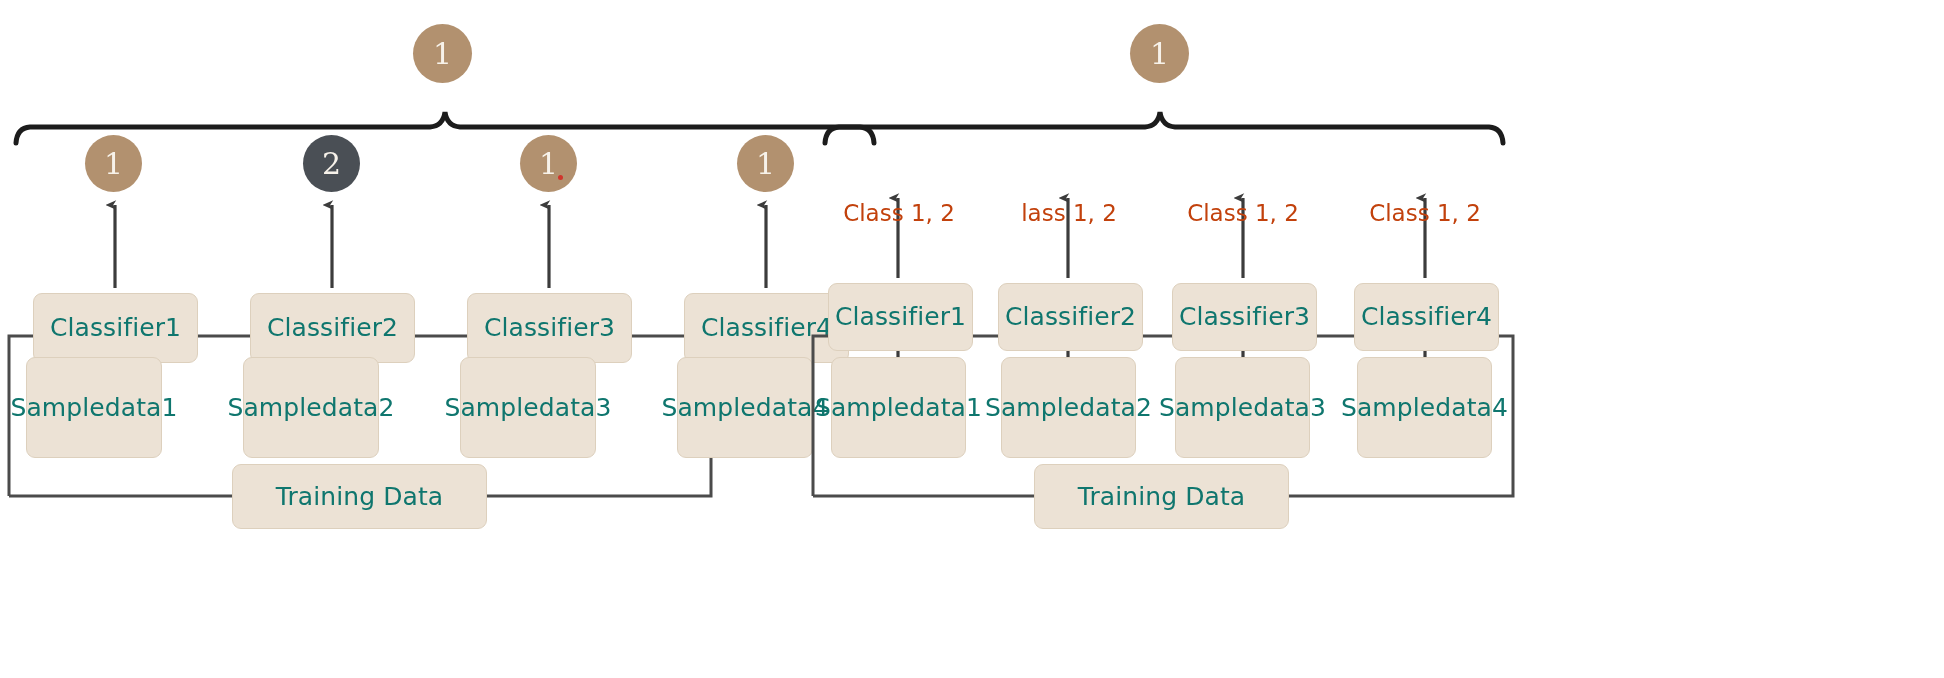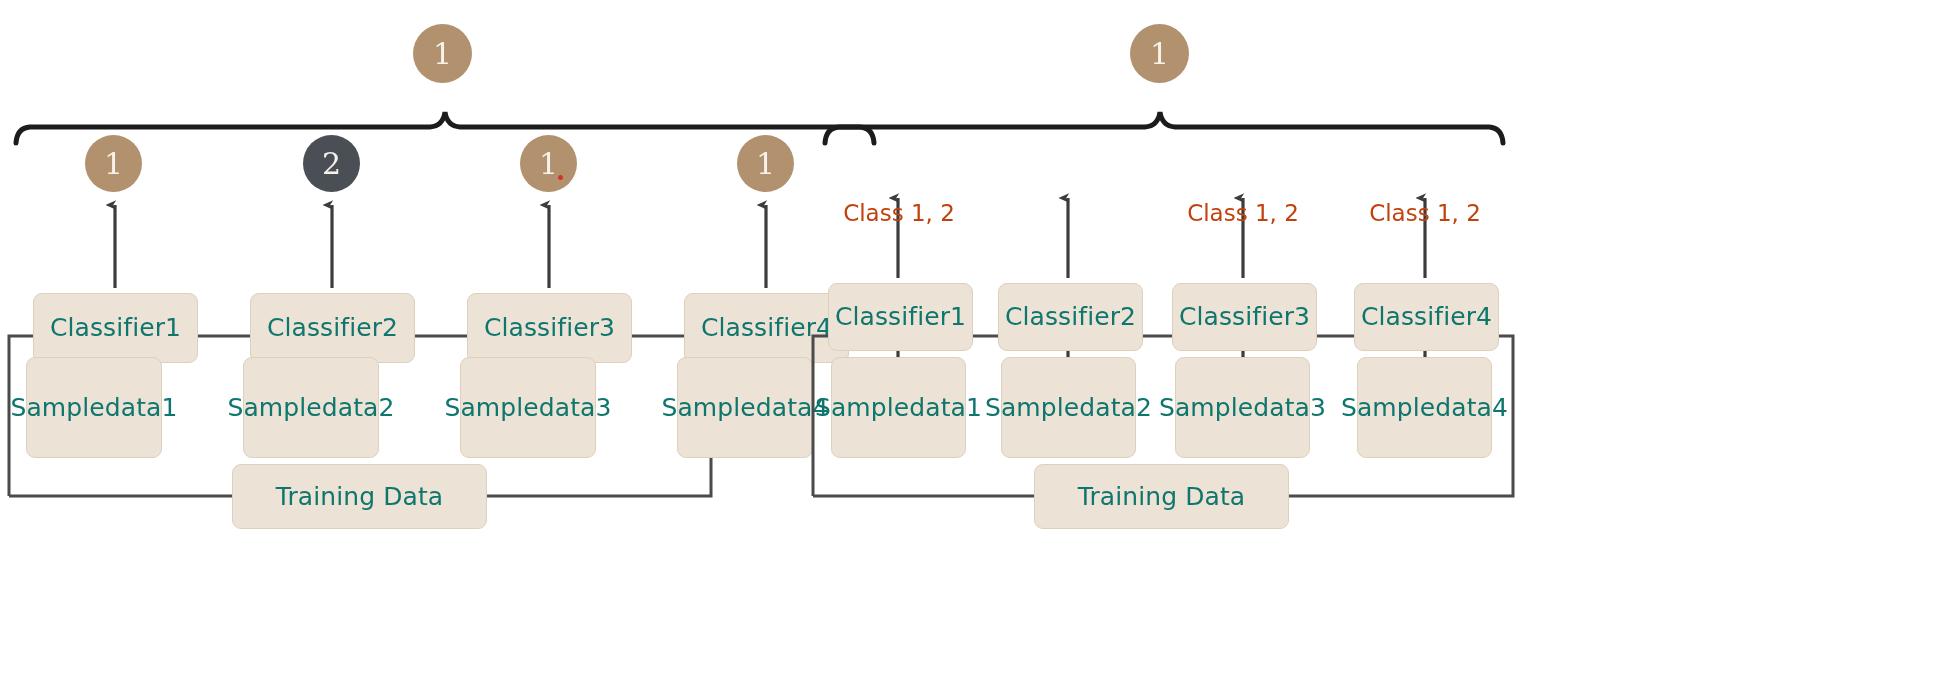--- a/index.html
+++ b/index.html
@@ -195,20 +195,24 @@
       <line x1="443" y1="440" x2="443" y2="300" stroke="#3c3c3c" stroke-width="3.2" marker-end="url(#arrR)"></line>
       <line x1="625" y1="440" x2="625" y2="300" stroke="#3c3c3c" stroke-width="3.2" marker-end="url(#arrR)"></line>
     </svg>
 
     <div class="vote-circle tan" style="left:330px; top:24px; width:59px; height:59px;">1</div>
 
     <div class="prob-label" style="left:13px; top:141px; width:172px;">
       <span class="ln">Class 1, 2</span>
       <span class="ln indent">[0.7, 0.3]</span>
     </div>
+    <div class="prob-label" style="left:183px; top:141px; width:172px;">
+      <span class="ln">lass 1, 2</span>
+      <span class="ln indent">[0.2, 0.8]</span>
+    </div>
     <div class="prob-label" style="left:357px; top:141px; width:172px;">
       <span class="ln">Class 1, 2</span>
       <span class="ln indent">[0.8, 0.2]</span>
     </div>
     <div class="prob-label" style="left:539px; top:141px; width:172px;">
       <span class="ln">Class 1, 2</span>
       <span class="ln indent">[0.9, 0.1]</span>
     </div>
 
     <div class="node-box" style="left:28px; top:283px; width:145px; height:68px;">

